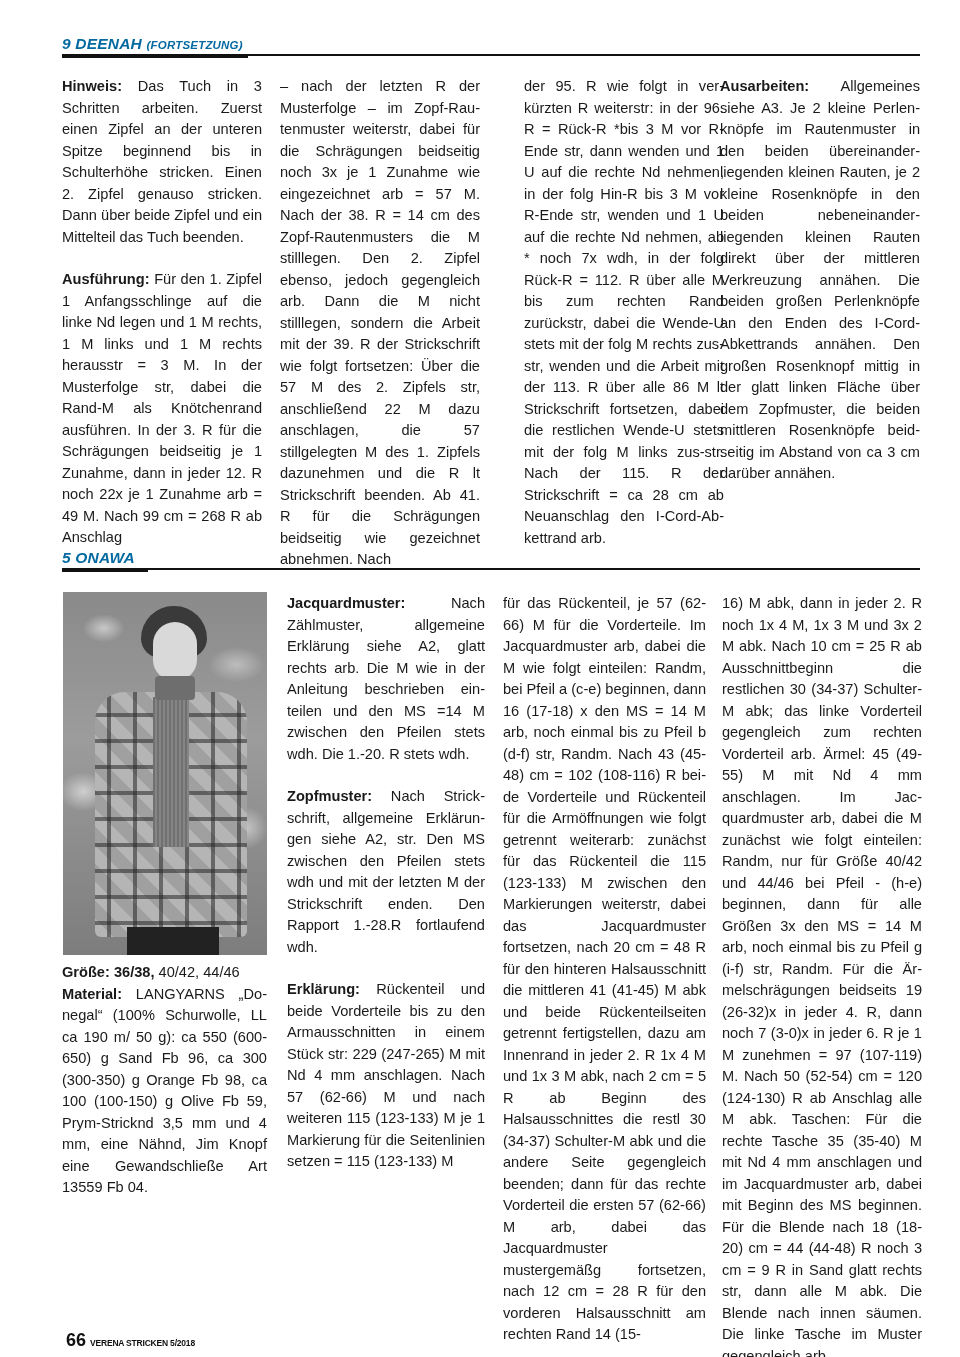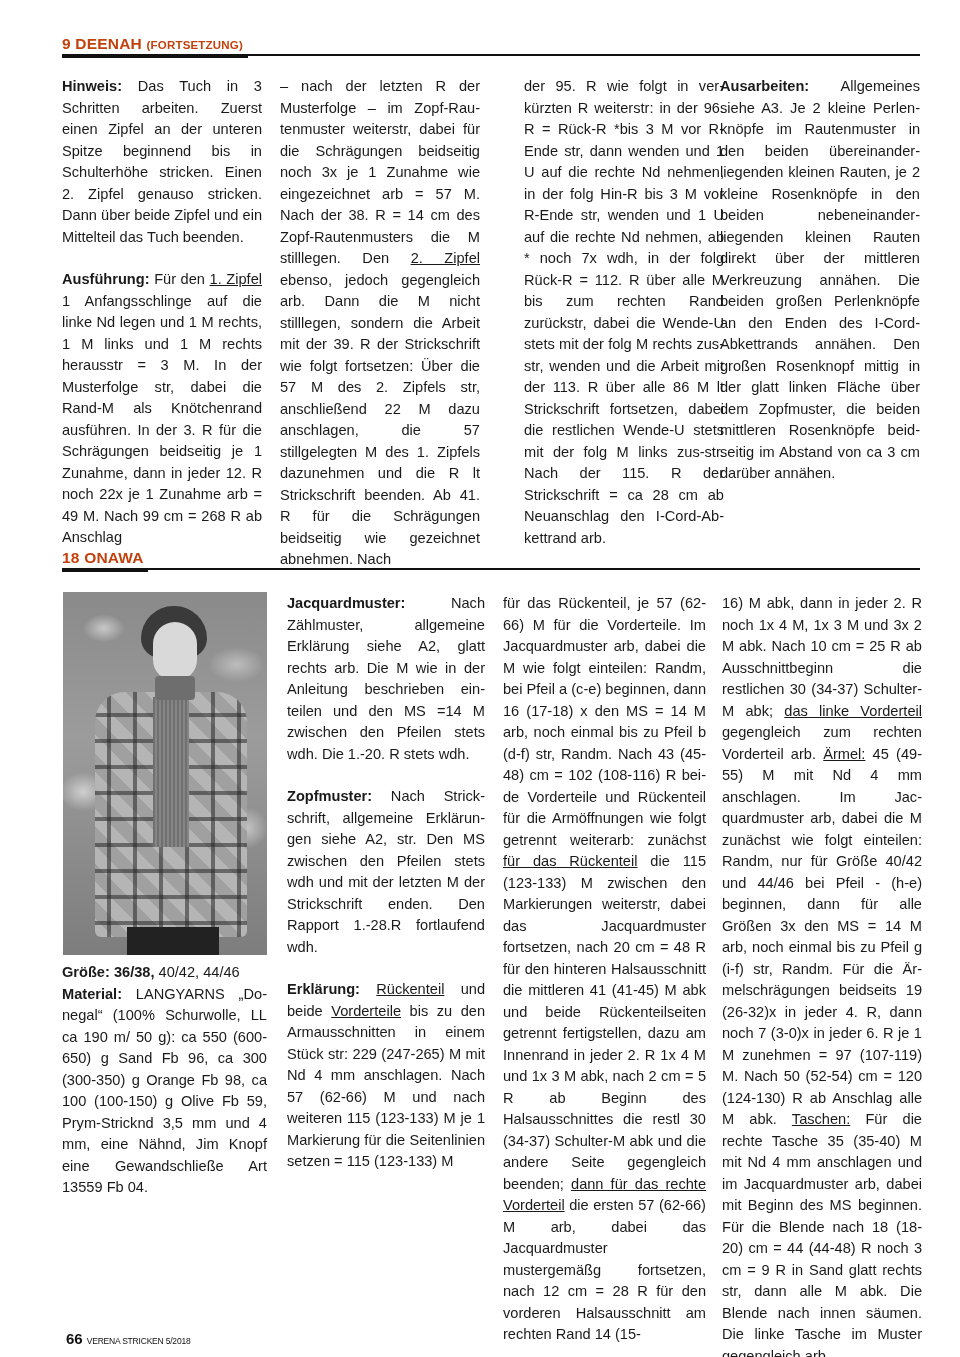--- a/index.html
+++ b/index.html
@@ -6,39 +6,39 @@
     body {
       width: 960px; height: 1357px; position: relative; overflow: hidden;
       font-family: "Liberation Sans", sans-serif; color: #1a1a1a;
     }
     .section-head {
       position: absolute; left: 62px; width: 858px;
       border-bottom: 2px solid #111; height: 22px;
     }
     .section-head .ttl {
       font-weight: bold; font-size: 15.5px; letter-spacing: 0.2px;
-      position: absolute; left: 0; bottom: 1px; color: #c2410c;
+      position: absolute; left: 0; bottom: 1px; color: #0369a1; font-style: italic;
     }
     .section-head .sub { font-size: 11.5px; font-weight: bold; }
     .section-head .uline {
       position: absolute; left: 0; bottom: -4px; height: 2px; background: #111;
     }
     #head-9 { top: 32px; }
     #head-9 .uline { width: 186px; }
     #head-10 { top: 546px; }
     #head-10 .uline { width: 86px; }
 
     .col {
       position: absolute; font-size: 14.6px; line-height: 21.5px;
       text-align: justify; hyphens: manual;
     }
     .col p { margin: 0 0 21px 0; }
     .col p:last-child { margin-bottom: 0; }
     .lbl { font-weight: bold; }
-    .u { text-decoration: underline; }
+    .u { }
 
     #c9-1 { left: 62px; top: 76px; width: 200px; }
     #c9-2 { left: 280px; top: 76px; width: 200px; }
     #c9-3 { left: 524px; top: 76px; width: 200px; }
     #c9-4 { left: 720px; top: 76px; width: 200px; }
 
     #c10-2 { left: 287px; top: 593px; width: 198px; }
     #c10-3 { left: 503px; top: 593px; width: 203px; }
     #c10-4 { left: 722px; top: 593px; width: 200px; }
     #c10-1 { left: 62px; top: 962px; width: 205px; }
@@ -77,22 +77,22 @@
       position: absolute; left: 90px; top: 105px; width: 36px; height: 150px;
       background: repeating-linear-gradient(90deg, #707070 0 2px, #858585 2px 4px);
     }
     .photo .legs {
       position: absolute; left: 64px; top: 335px; width: 92px; height: 30px; background: #222;
     }
 
     .footer {
       position: absolute; left: 66px; top: 1330px; font-size: 12px; color: #111;
     }
-    .footer .pg { font-weight: bold; font-size: 15px; margin-right: 4px; }
-    .footer .mag { font-weight: normal; font-size: 8.5px; letter-spacing: -0.2px; }
+    .footer .pg { font-weight: bold; font-size: 18px; margin-right: 4px; }
+    .footer .mag { font-weight: bold; font-size: 8.5px; letter-spacing: -0.2px; }
   </style>
 </head>
 <body>
 
 <div class="section-head" id="head-9">
   <span class="ttl"><span>9 DEENAH</span> <span class="sub">(FORTSETZUNG)</span></span>
   <span class="uline"></span>
 </div>
 
 <div class="col" id="c9-1">
@@ -106,21 +106,21 @@
 
 <div class="col" id="c9-3">
   <p>der 95. R wie folgt in ver­kürzten R weiterstr: in der 96. R = Rück-R *bis 3 M vor R-Ende str, dann wenden und 1 U auf die rechte Nd nehmen, in der folg Hin-R bis 3 M vor R-Ende str, wen­den und 1 U auf die rechte Nd nehmen, ab * noch 7x wdh, in der folg Rück-R = 112. R über alle M bis zum rechten Rand zurückstr, da­bei die Wende-U stets mit der folg M rechts zus-str, wenden und die Arbeit mit der 113. R über alle 86 M lt Strickschrift fortsetzen, dabei die restlichen Wende-U stets mit der folg M links zus-str. Nach der 115. R der Strickschrift = ca 28 cm ab Neuanschlag den I-Cord-Ab­kettrand arb.</p>
 </div>
 
 <div class="col" id="c9-4">
   <p><span class="lbl">Ausarbeiten:</span><span> Allgemeines siehe A3. Je 2 kleine Perlen­knöpfe im Rautenmuster in den beiden übereinander­liegenden kleinen Rauten, je 2 kleine Rosenknöpfe in den beiden nebeneinander­liegenden kleinen Rauten direkt über der mittleren Verkreuzung annähen. Die beiden großen Perlenknöpfe an den Enden des I-Cord-Abkettrands annähen. Den großen Rosenknopf mittig in der glatt linken Fläche über dem Zopfmuster, die beiden mittleren Rosenknöpfe beid­seitig im Abstand von ca 3 cm darüber annähen.</span></p>
 </div>
 
 <div class="section-head" id="head-10">
-  <span class="ttl">18 ONAWA</span>
+  <span class="ttl">5 ONAWA</span>
   <span class="uline"></span>
 </div>
 
 <div class="photo" title="Model wearing the Onawa jacquard cardigan">
   <div class="body"></div>
   <div class="sweater"></div>
   <div class="hair"></div>
   <div class="face"></div>
   <div class="neck"></div>
   <div class="legs"></div>

